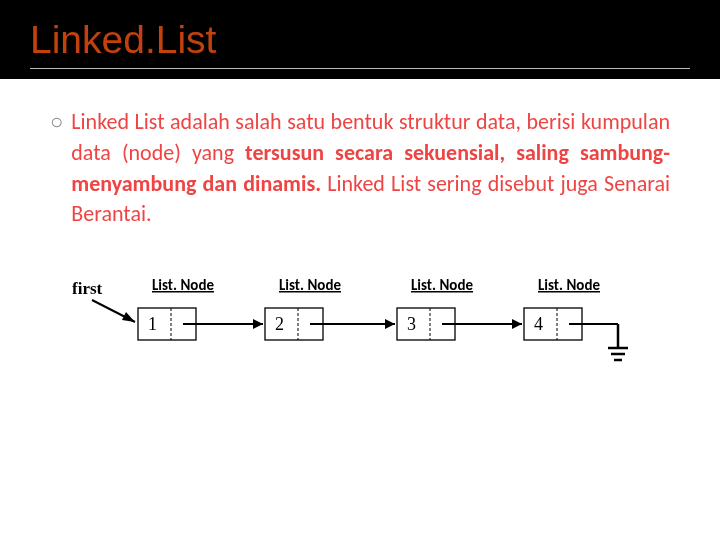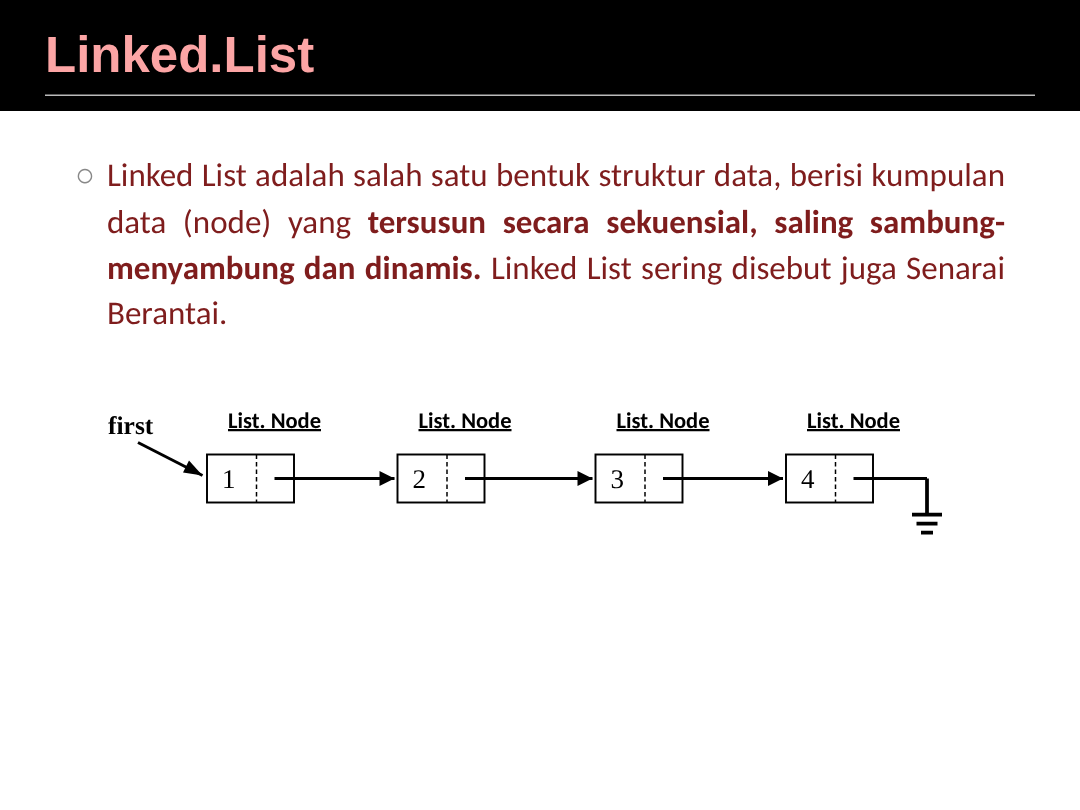--- a/index.html
+++ b/index.html
@@ -8,23 +8,23 @@
     height: 540px;
     background: #fff;
     font-family: "Segoe UI", Arial, sans-serif;
     overflow: hidden;
   }
   .header {
     background: #000;
     padding: 18px 30px 10px 30px;
   }
   .title {
-    color: #fca5a5;
-    font-size: 34px;
-    font-weight: 700;
+    color: #c2410c;
+    font-size: 39px;
+    font-weight: 400;
   }
   .header-line {
     height: 1px;
     background: #bbb;
     margin-top: 6px;
   }
   .content {
     padding: 28px 50px 0 50px;
   }
   .bullet-row {
@@ -33,21 +33,21 @@
   }
   .bullet {
     font-size: 22px;
     color: #888;
     margin-right: 8px;
     margin-top: 2px;
     flex-shrink: 0;
   }
   .body-text {
     font-size: 22px;
-    color: #7f1d1d;
+    color: #ef4444;
     line-height: 1.4;
     text-align: justify;
     font-family: Calibri, "Segoe UI", Arial, sans-serif;
   }
   .bold { font-weight: 700; }
   .diagram {
     margin-top: 30px;
     width: 100%;
   }
   .diagram svg { display: block; margin: 0 auto; }

